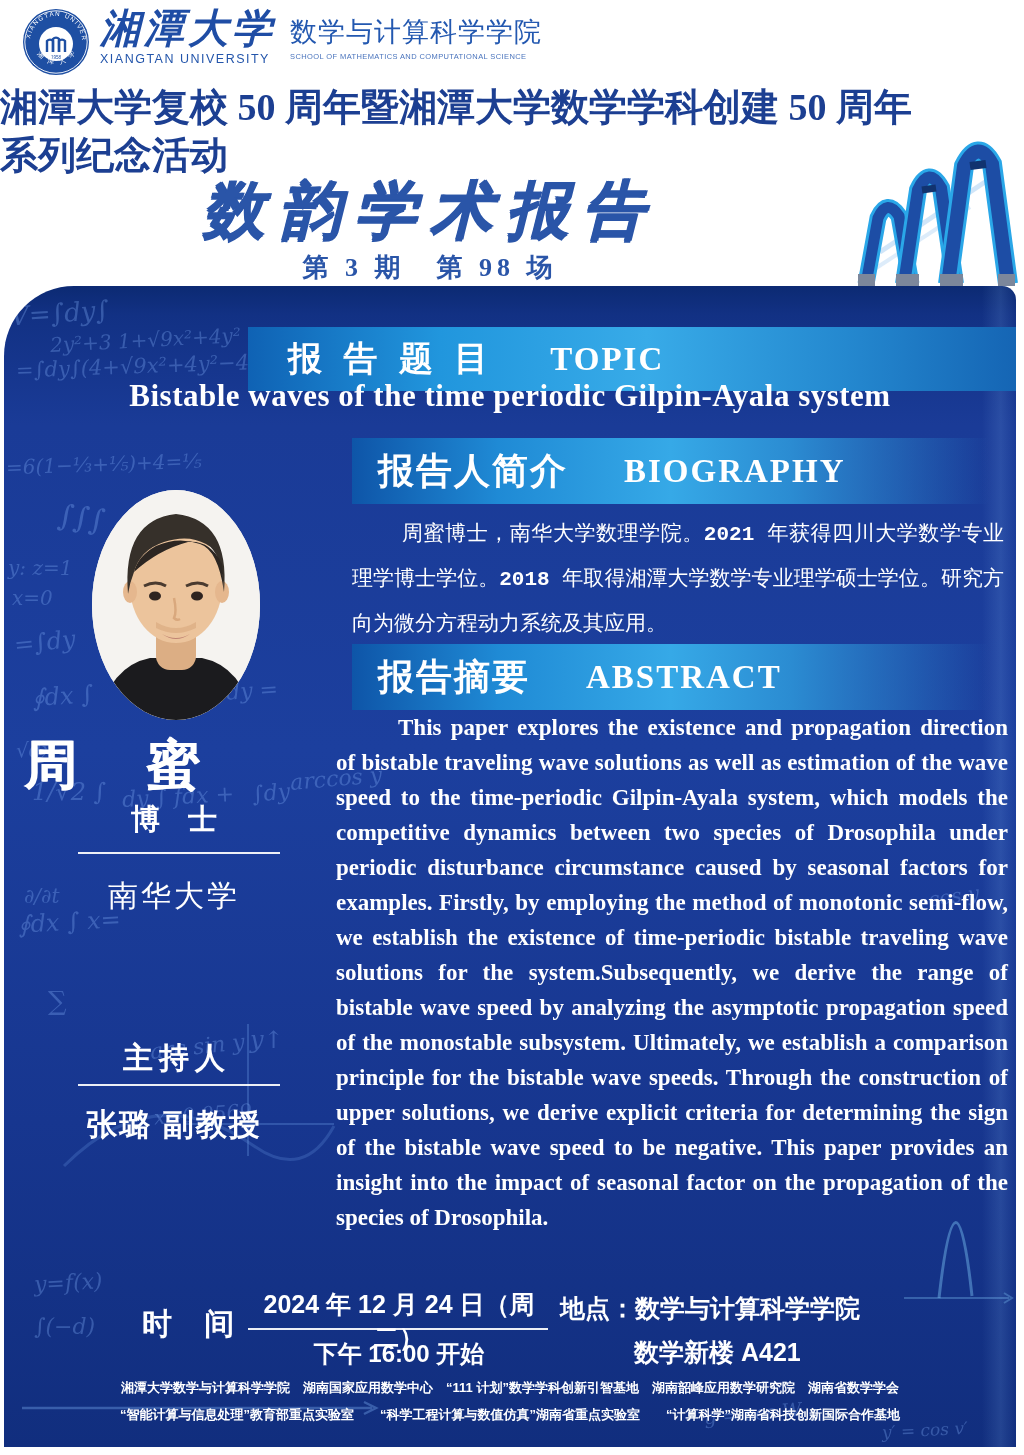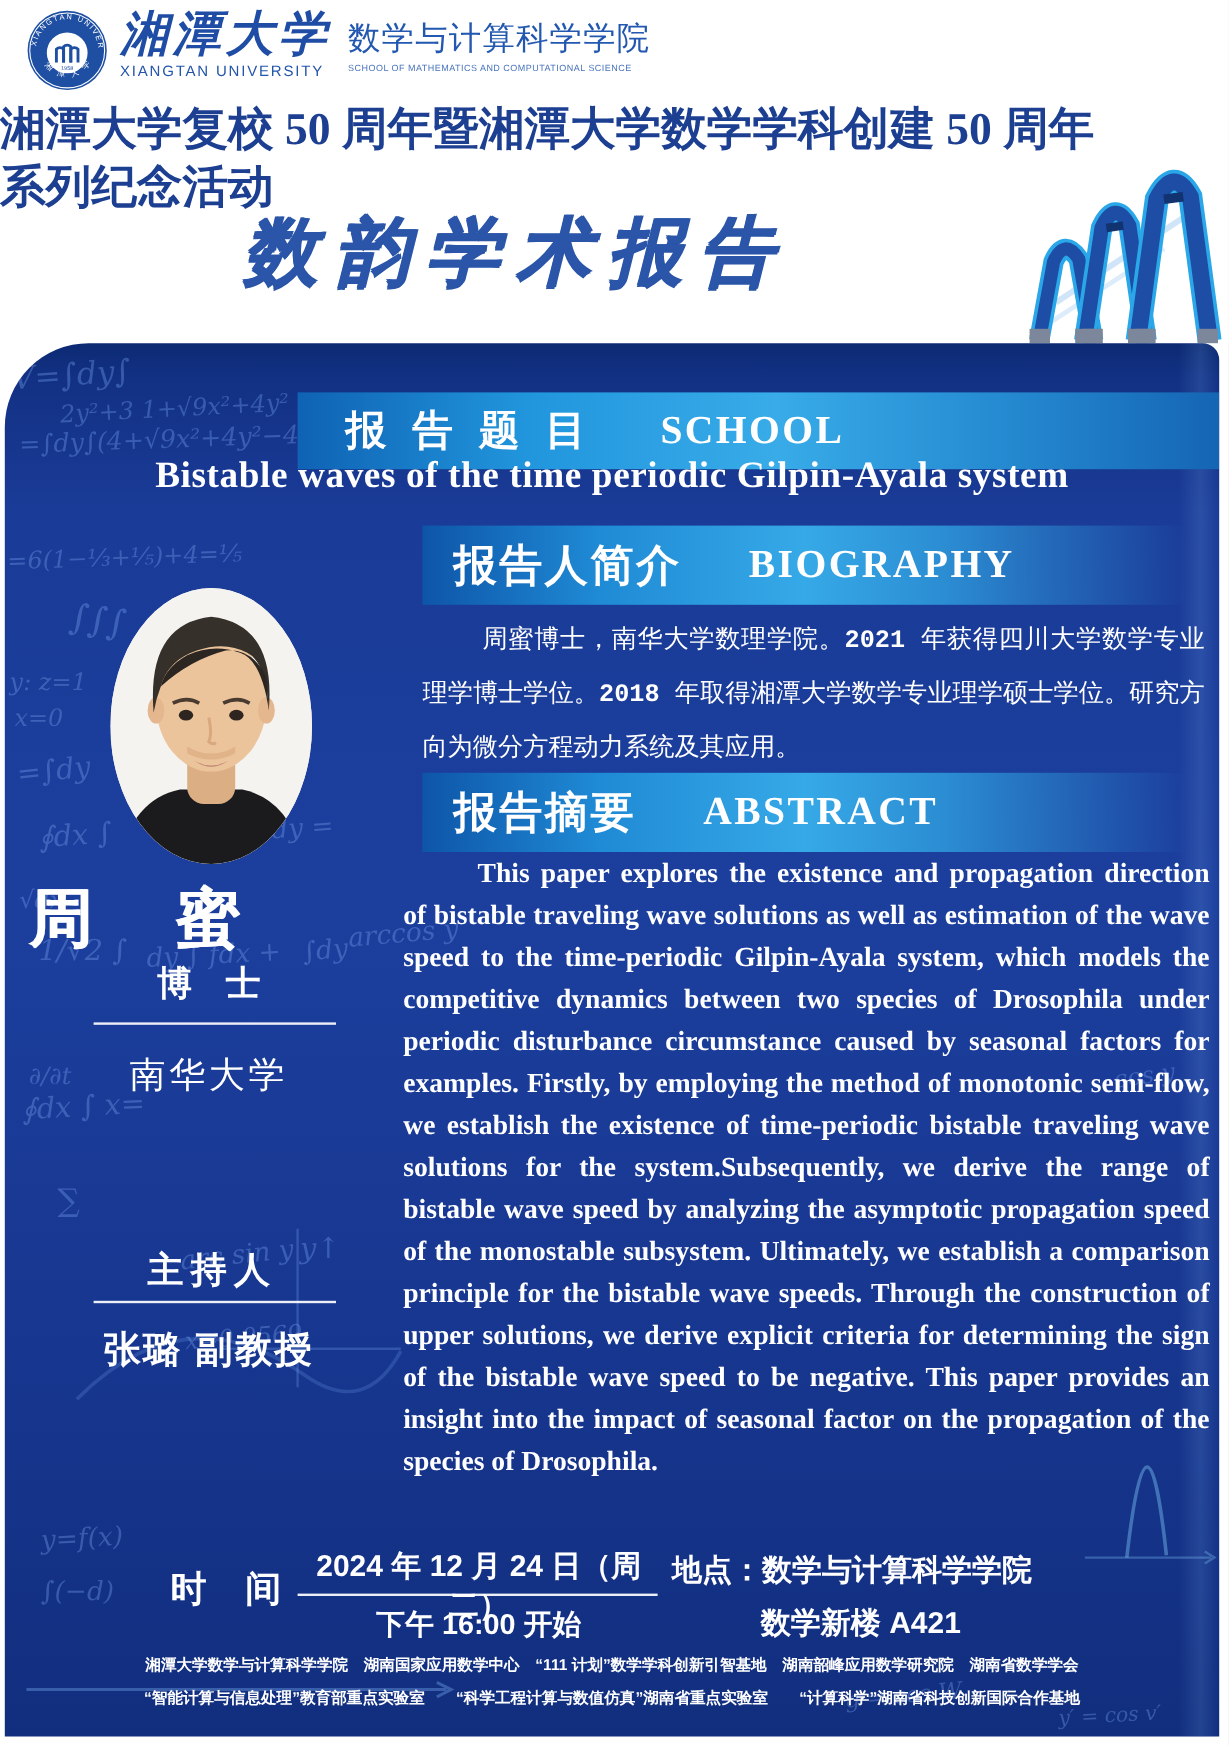--- a/index.html
+++ b/index.html
@@ -127,20 +127,21 @@
       </div>
       <div class="school">
         <div class="school-cn">数学与计算科学学院</div>
         <div class="school-en">SCHOOL OF MATHEMATICS AND COMPUTATIONAL SCIENCE</div>
       </div>
     </div>
 
     <div class="event-title l1">湘潭大学复校 50 周年暨湘潭大学数学学科创建 50 周年</div>
     <div class="event-title l2">系列纪念活动</div>
     <div class="series-title">数韵学术报告</div>
+    <div class="session-info">第 3 期　第 98 场</div>
 
     <svg class="gate" viewBox="0 0 172 156">
       <path d="M 30,120 L 150,40" stroke="rgba(120,180,235,.35)" stroke-width="5" fill="none"></path>
       <path d="M 20,140 L 120,75" stroke="rgba(120,180,235,.25)" stroke-width="4" fill="none"></path>
 
       <path d="M 16,152 L 28,86 Q 37,66 49,84 L 61,152" fill="none" stroke="#2aa7e8" stroke-width="17"></path>
       <path d="M 16,152 L 28,86 Q 37,66 49,84 L 61,152" fill="none" stroke="#1d4da5" stroke-width="11"></path>
 
       <path d="M 54,152 L 68,58 Q 79,34 91,56 L 105,152" fill="none" stroke="#2aa7e8" stroke-width="18"></path>
       <path d="M 54,152 L 68,58 Q 79,34 91,56 L 105,152" fill="none" stroke="#1d4da5" stroke-width="12"></path>
@@ -197,21 +198,21 @@
       <path d="M 900,1012 H 1005 M 1000,1007 L 1008,1012 L 1000,1017" fill="none" stroke="rgba(120,190,240,.35)" stroke-width="2"></path>
       <path d="M 18,1122 H 368 M 360,1116 L 372,1122 L 360,1128" fill="none" stroke="rgba(120,170,240,.38)" stroke-width="2.5"></path>
       <path d="M 60,880 Q 150,790 250,860 Q 300,895 330,840" fill="none" stroke="rgba(120,170,240,.22)" stroke-width="3"></path>
       <path d="M 244,738 V 870 M 180,838 H 330" fill="none" stroke="rgba(120,170,240,.28)" stroke-width="2"></path>
     </svg>
 
     <div class="right-sheen"></div>
 
     <div class="banner topic-banner">
       <span class="cn">报 告 题 目</span>
-      <span class="en">SCHOOL</span>
+      <span class="en">TOPIC</span>
     </div>
     <h1 class="paper-title">Bistable waves of the time periodic Gilpin-Ayala system</h1>
 
     <div class="banner bio-banner">
       <span class="cn">报告人简介</span>
       <span class="en">BIOGRAPHY</span>
     </div>
     <p class="bio-text"><span>周蜜博士，南华大学数理学院。</span><span class="year">2021</span><span> 年获得四川大学数学专业理学博士学位。</span><span class="year">2018</span><span> 年取得湘潭大学数学专业理学硕士学位。研究方向为微分方程动力系统及其应用。</span></p>
 
     <div class="banner abs-banner">

